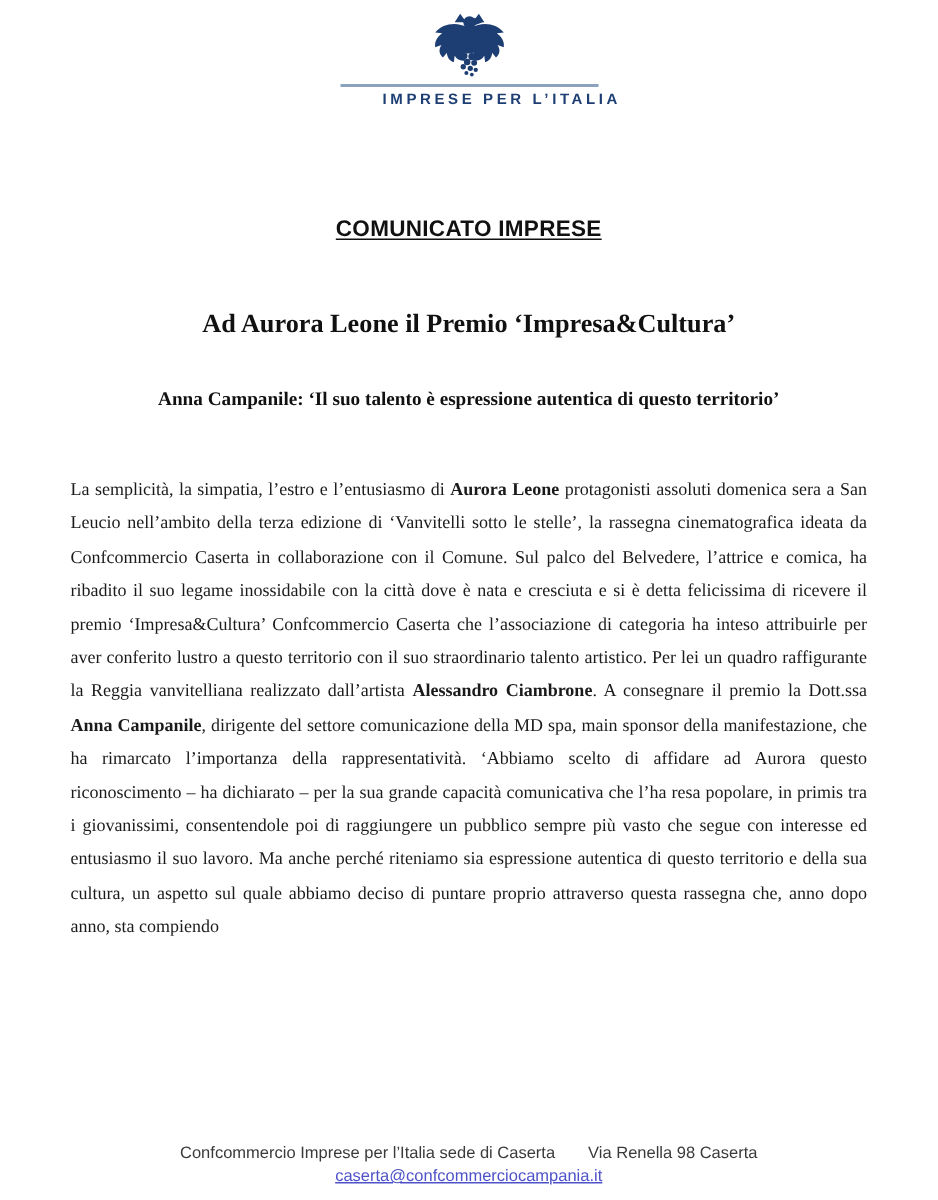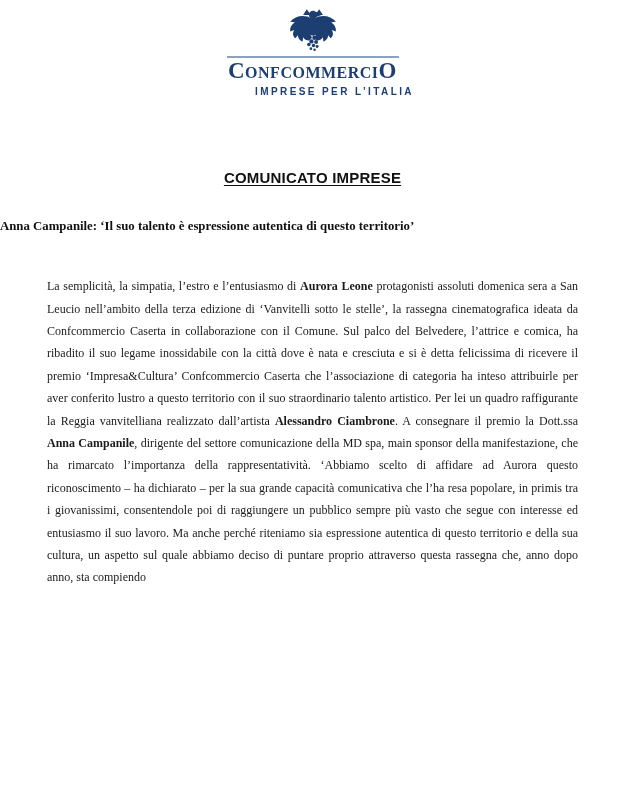--- a/index.html
+++ b/index.html
@@ -48,21 +48,21 @@
     font-weight: 700;
     font-size: 15px;
     letter-spacing: 0.2px;
     color: #111111;
     text-decoration: underline;
     text-underline-offset: 2px;
   }
   .title-line { text-align: center; font-weight: 700; font-size: 17.5px; color: #111111; }
   .title-1 { margin-top: 44px; }
   .title-2 { margin-top: 22px; }
-  .subtitle-line { font-weight: 700; font-size: 12.8px; color: #111111; }
+  .subtitle-line { text-align: center; font-weight: 700; font-size: 12.8px; color: #111111; }
   .sub-1 { margin-top: 33px; }
   .sub-2 { margin-top: 17px; }
   
   .body-text {
     margin: 41px 47px 0 47px;
     text-align: justify;
     font-size: 12px;
     line-height: 22.4px;
     color: #1a1a1a;
   }
@@ -104,25 +104,33 @@
         <circle cx="49" cy="64" r="4.2"></circle>
         <circle cx="58" cy="65" r="3.8"></circle>
         <circle cx="44" cy="70" r="3.4"></circle>
         <circle cx="53" cy="72" r="3.4"></circle>
         <circle cx="60" cy="74" r="2.8"></circle>
         <circle cx="48" cy="78" r="2.6"></circle>
         <circle cx="55" cy="80" r="2.4"></circle>
       </g>
     </svg>
     <div class="logo-divider"></div>
-    <div class="wordmark">ConfcommerciO</div>
     <div class="tagline">IMPRESE PER L’ITALIA</div>
   </div>
 
   <div class="kicker">COMUNICATO IMPRESE</div>
 
+  <div class="title-line title-1">Ad Aurora Leone il Premio ‘Impresa&amp;Cultura’</div>
 
   <div class="subtitle-line sub-1">Anna Campanile: ‘Il suo talento è espressione autentica di questo territorio’</div>
 
   <p class="body-text"><span class="seg-plain">La semplicità, la simpatia, l’estro e l’entusiasmo di </span><span class="seg-bold">Aurora Leone</span><span class="seg-plain"> protagonisti assoluti domenica sera a San Leucio nell’ambito della terza edizione di ‘Vanvitelli sotto le stelle’, la rassegna cinematografica ideata da Confcommercio Caserta in collaborazione con il Comune. Sul palco del Belvedere, l’attrice e comica, ha ribadito il suo legame inossidabile con la città dove è nata e cresciuta e si è detta felicissima di ricevere il premio ‘Impresa&amp;Cultura’ Confcommercio Caserta che l’associazione di categoria ha inteso attribuirle per aver conferito lustro a questo territorio con il suo straordinario talento artistico. Per lei un quadro raffigurante la Reggia vanvitelliana realizzato dall’artista </span><span class="seg-bold">Alessandro Ciambrone</span><span class="seg-plain">. A consegnare il premio la Dott.ssa </span><span class="seg-bold">Anna Campanile</span><span class="seg-plain">, dirigente del settore comunicazione della MD spa, main sponsor della manifestazione, che ha rimarcato l’importanza della rappresentatività. ‘Abbiamo scelto di affidare ad Aurora questo riconoscimento – ha dichiarato – per la sua grande capacità comunicativa che l’ha resa popolare, in primis tra i giovanissimi, consentendole poi di raggiungere un pubblico sempre più vasto che segue con interesse ed entusiasmo il suo lavoro. Ma anche perché riteniamo sia espressione autentica di questo territorio e della sua cultura, un aspetto sul quale abbiamo deciso di puntare proprio attraverso questa rassegna che, anno dopo anno, sta compiendo</span></p>
 
+  <div class="footer">
+    <div>
+      <span class="footer-org">Confcommercio Imprese per l’Italia sede di Caserta</span><span>Via Renella 98 Caserta</span>
+    </div>
+    <div>
+      <a class="footer-email">caserta@confcommerciocampania.it</a>
+    </div>
+  </div>
 
 </div>
 
 </body></html>

